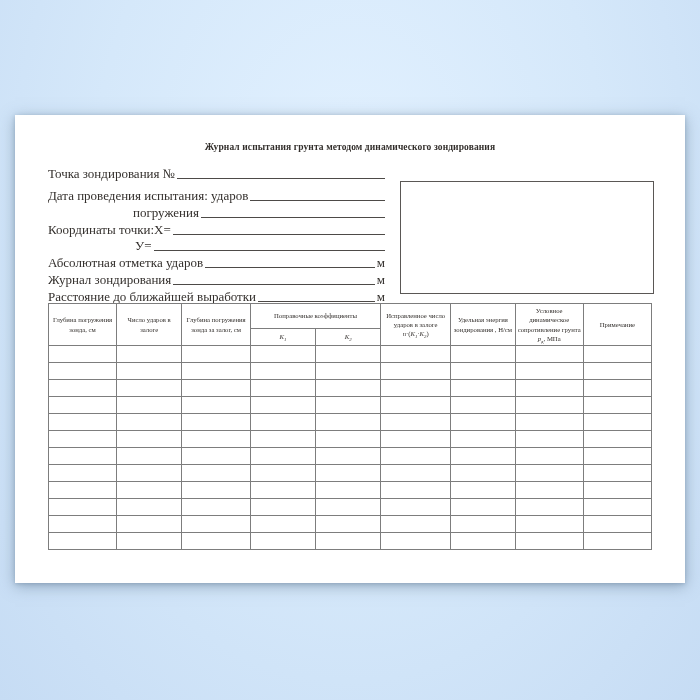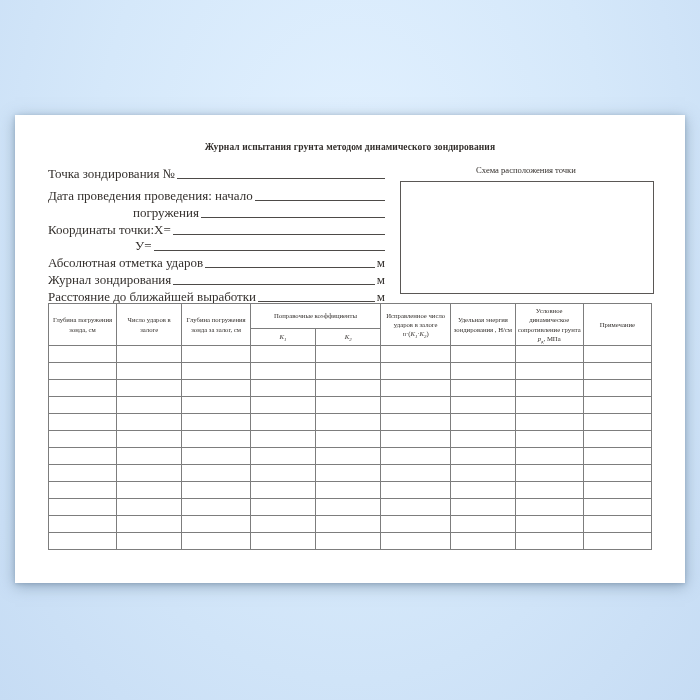--- a/index.html
+++ b/index.html
@@ -65,21 +65,21 @@
 <div class="paper">
 
   <div class="doc-title">Журнал испытания грунта методом динамического зондирования</div>
 
   <div class="form-area">
     <div class="frow" style="top:51px">
       <span class="lbl">Точка зондирования №</span>
       <span class="blank"></span>
     </div>
     <div class="frow" style="top:73px">
-      <span class="lbl">Дата проведения проведения: начало</span>
+      <span class="lbl">Дата проведения испытания: ударов</span>
       <span class="blank"></span>
     </div>
     <div class="frow" style="top:90px">
       <span class="indent85"></span>
       <span class="lbl">погружения</span>
       <span class="blank"></span>
     </div>
     <div class="frow" style="top:107px">
       <span class="coordlbl">Координаты точки:</span>
       <span class="lbl">Х=</span>
@@ -100,21 +100,20 @@
       <span class="blank"></span>
       <span class="unit">м</span>
     </div>
     <div class="frow" style="top:174px">
       <span class="lbl">Расстояние до ближайшей выработки</span>
       <span class="blank"></span>
       <span class="unit">м</span>
     </div>
   </div>
 
-  <div class="scheme-title">Схема расположения точки</div>
   <div class="scheme-box"></div>
 
   <table class="grid">
     <colgroup>
       <col style="width:11.3%">
         <col style="width:10.8%">
         <col style="width:11.4%">
       <col style="width:10.8%">
         <col style="width:10.8%">
         <col style="width:11.6%">

